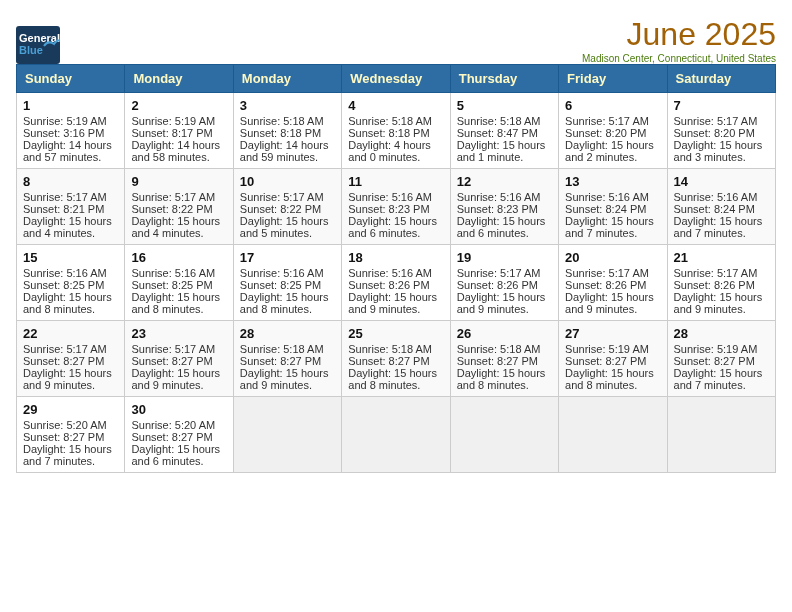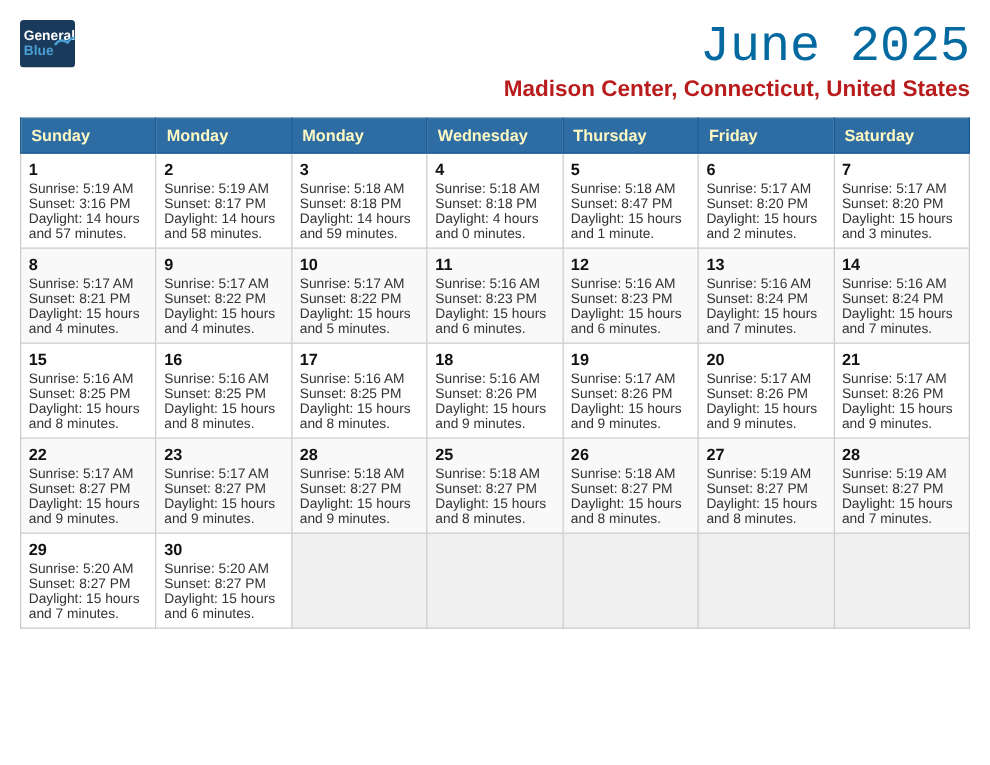--- a/index.html
+++ b/index.html
@@ -6,41 +6,38 @@
     body {
       font-family: Arial, sans-serif;
       background: #fff;
       width: 792px;
       min-height: 612px;
       padding: 16px;
     }
     .header {
       display: flex;
       justify-content: space-between;
-      align-items: flex-start;
-      margin-bottom: 12px;
+      align-items: flex-end;
     }
     .logo {
       display: flex;
       flex-direction: column;
       align-items: flex-start;
     }
     .title-block {
       text-align: right;
     }
     .month-title {
-      font-size: 40px;
-      color: #0369a1;
+      font-size: 32px;
+      color: #a16207;
       font-weight: normal;
-      font-family: Liberation Mono, monospace;
     }
     .location {
-      font-size: 18px;
-      color: #b91c1c;
-      font-weight: bold;
+      font-size: 10px;
+      color: #4d7c0f;
     }
     .calendar {
       width: 100%;
       border-collapse: collapse;
       border: 1px solid #ccc;
     }
     .calendar th {
       background: #2e6da4;
       color: #fef9c3;
       text-align: left;

